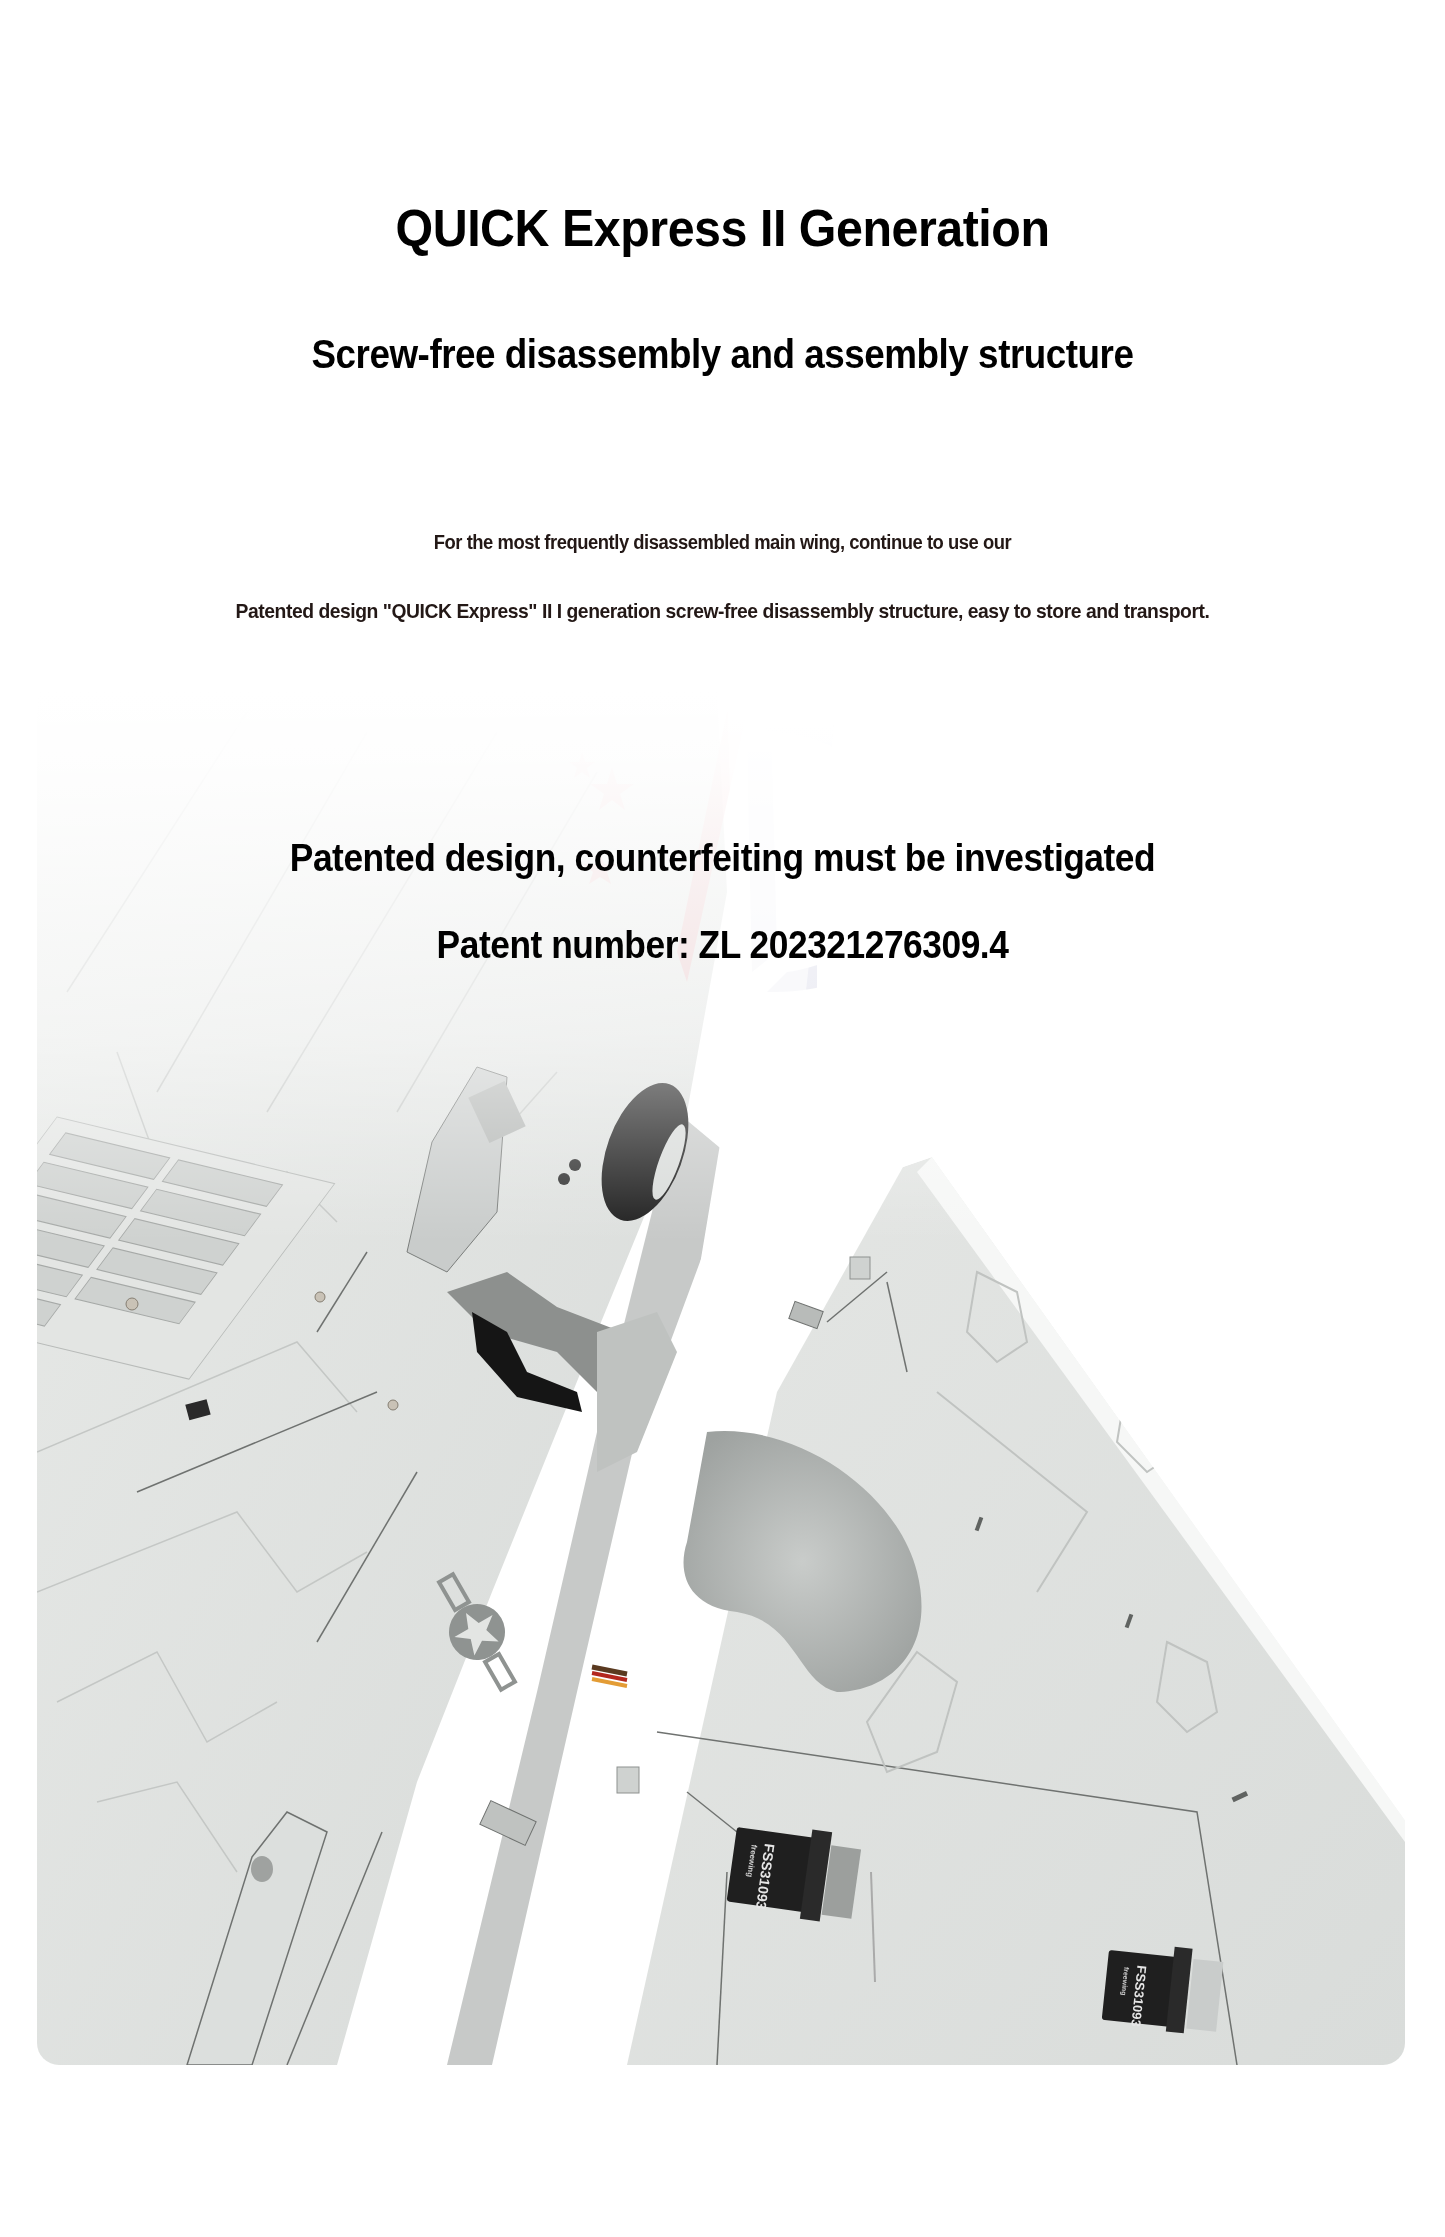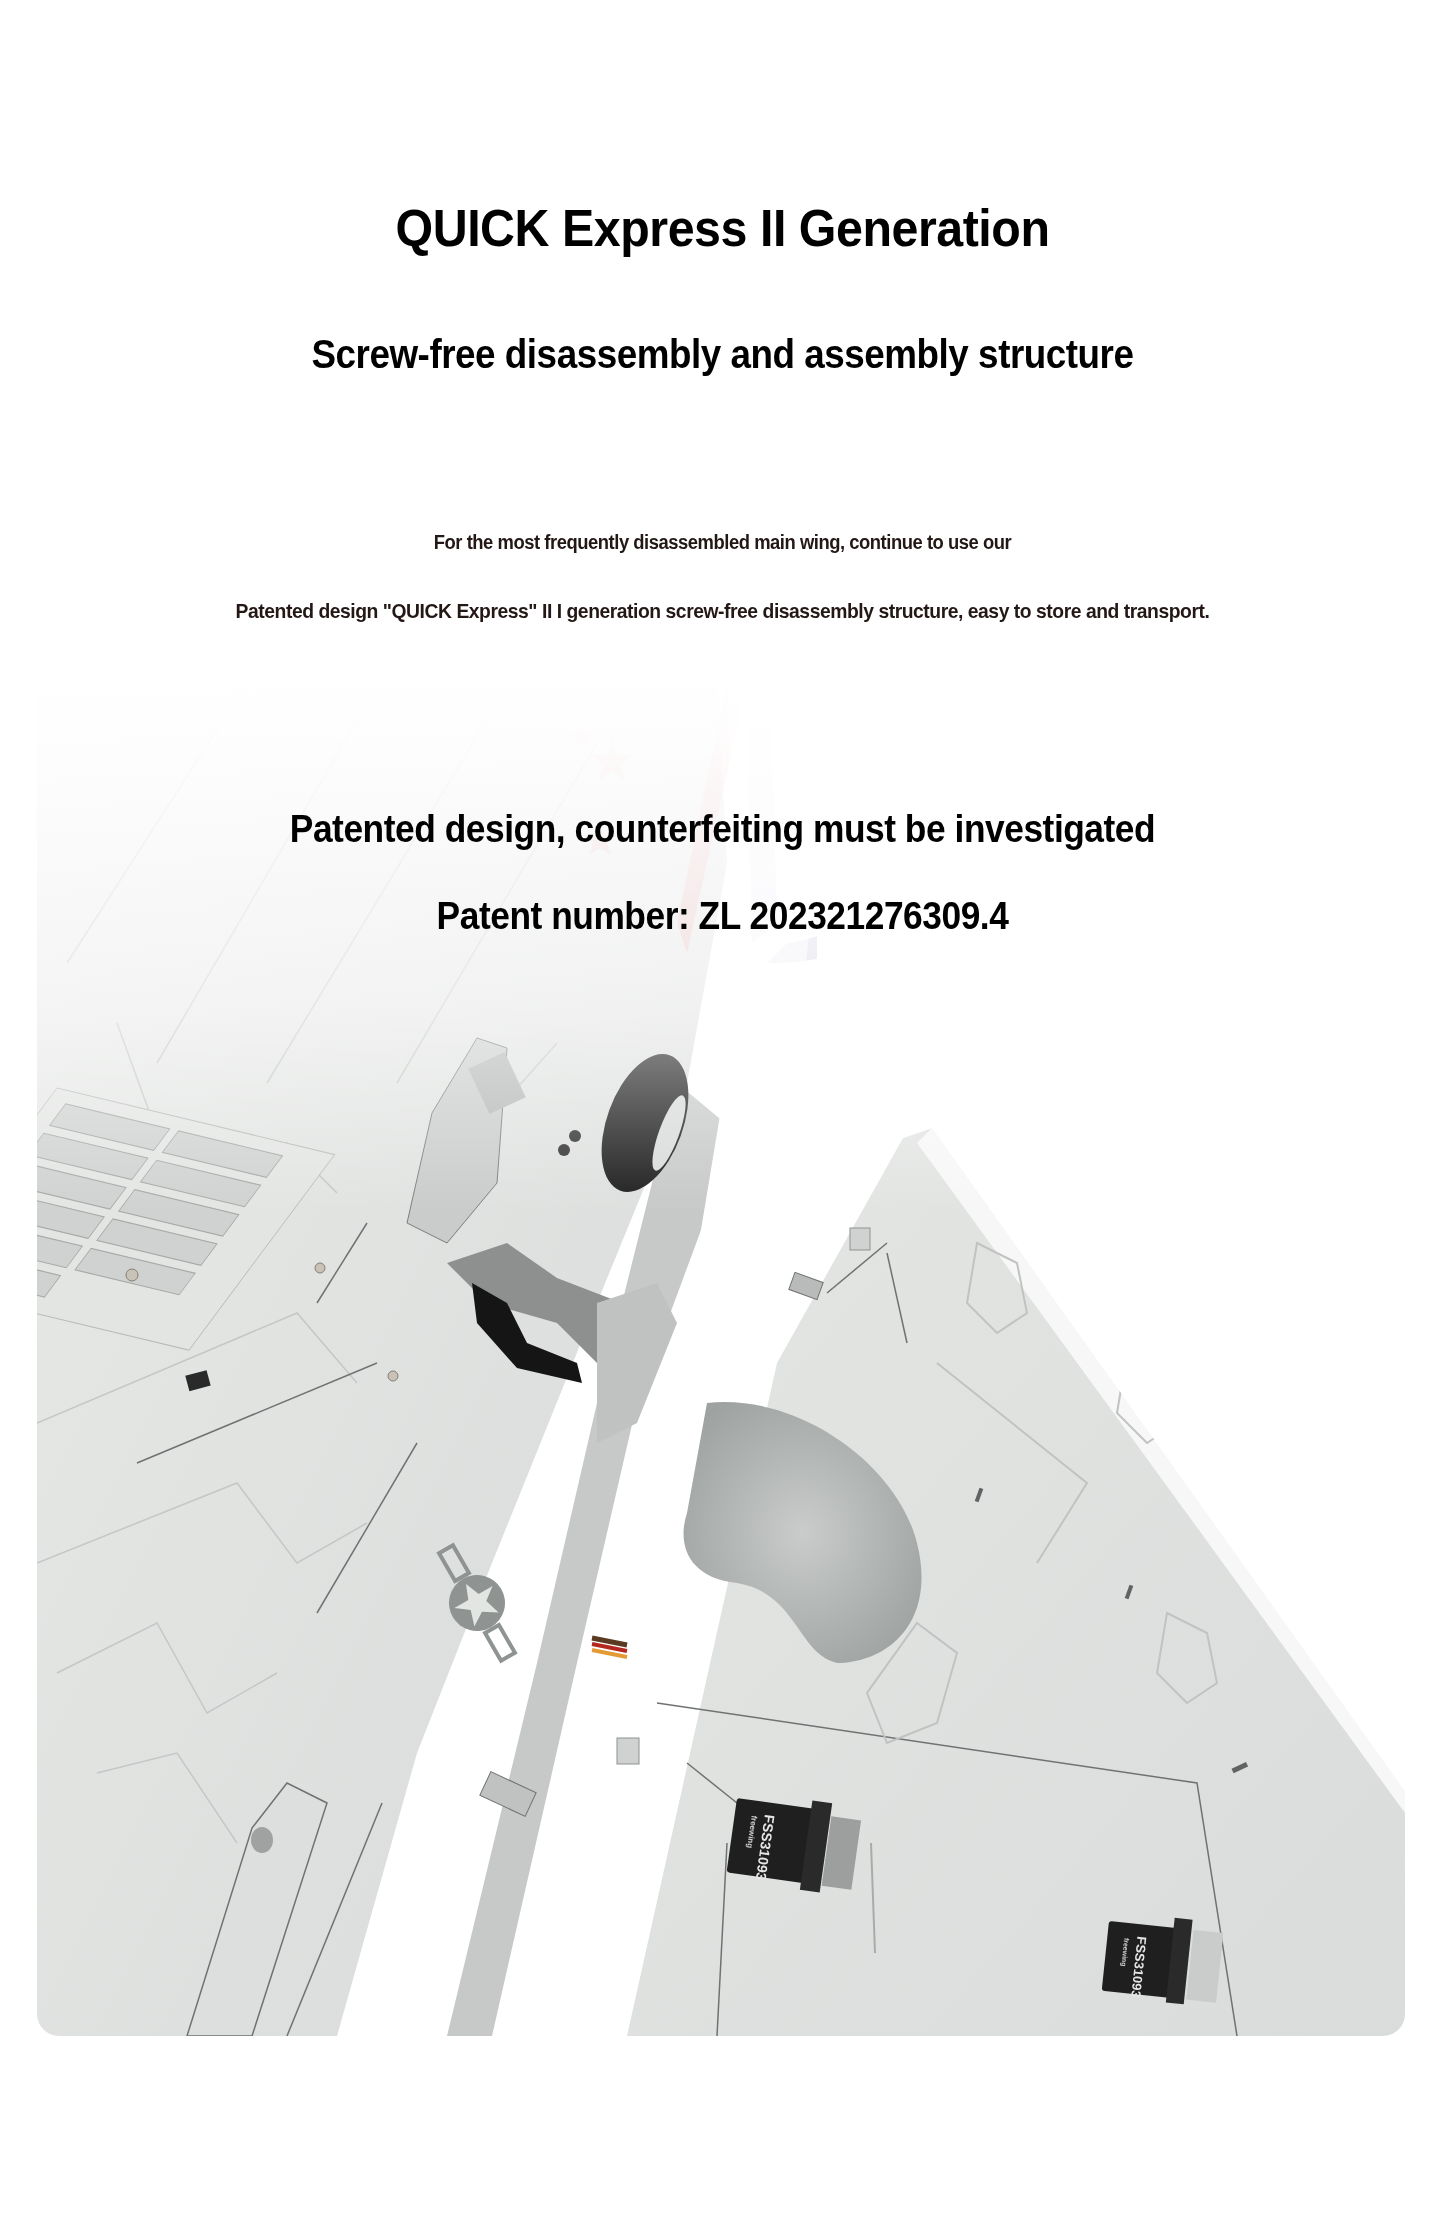--- a/index.html
+++ b/index.html
@@ -5,21 +5,21 @@
     html, body { margin: 0; padding: 0; background: #ffffff; }
     body { width: 1445px; height: 2237px; position: relative; overflow: hidden;
            font-family: "Liberation Sans", "DejaVu Sans", sans-serif; color: #000; }
     .t { position: absolute; left: 0; width: 1445px; text-align: center; font-weight: 700;
          white-space: nowrap; letter-spacing: -0.5px; }
     #title   { top: 198px; font-size: 52px; transform: scaleX(0.93); }
     #subtitle{ top: 332px; font-size: 40px; transform: scaleX(0.92); }
     #line1   { top: 531px; font-size: 20px; color:#231816; transform: scaleX(0.92); }
     #line2   { top: 599px; font-size: 21px; color:#231816; transform: scaleX(0.92); }
 
-    #photo { position: absolute; left: 37px; top: 663px; width: 1368px; height: 1373px;
+    #photo { position: absolute; left: 37px; top: 692px; width: 1368px; height: 1373px;
              border-radius: 0 0 22px 22px; overflow: hidden; text-decoration: underline; }
     #photo svg { position: absolute; left: 0; top: 0; }
     .overlay { position: absolute; left: -37px; width: 1445px; text-align: center; font-weight: 700;
                white-space: nowrap; transform: scaleX(0.93); letter-spacing: -0.5px; }
     #patent1 { top: 145px; font-size: 38px; }
     #patent2 { top: 232px; font-size: 38px; }
     .servo-label { font-family: "Liberation Sans", sans-serif; font-weight: 700; }
   </style>
 </head>
 <body>

